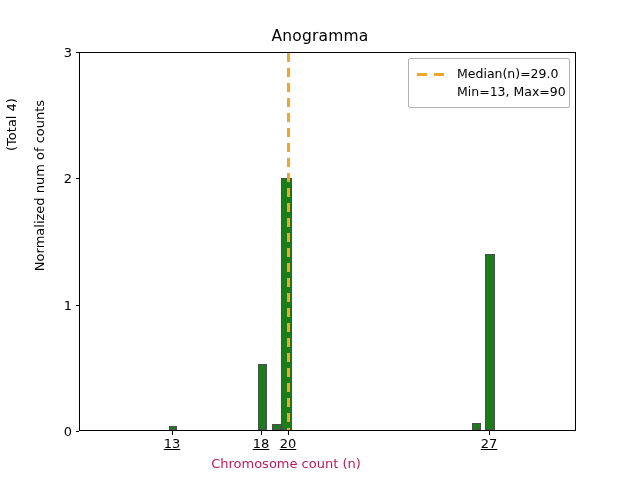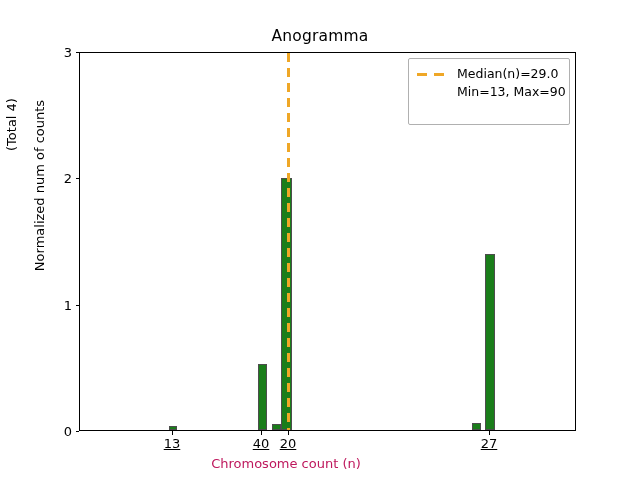--- a/index.html
+++ b/index.html
@@ -122,21 +122,21 @@
     color: #000000;
     transform: rotate(-90deg);
     transform-origin: center center;
   }
   
   #legend {
     position: absolute;
     left: 408px;
     top: 58px;
     width: 162px;
-    padding: 6px 8px 24px 8px;
+    padding: 6px 8px 7px 8px;
     border: 1px solid #b0b0b0;
     border-radius: 2px;
     background: #ffffff;
     box-sizing: border-box;
   }
   .legend-row {
     display: flex;
     align-items: center;
     height: 17px;
   }
@@ -180,21 +180,21 @@
 
   <div class="ytick-mark" style="top:431px;"></div>
   <div class="ytick-mark" style="top:304.7px;"></div>
   <div class="ytick-mark" style="top:178.3px;"></div>
   <div class="ytick-mark" style="top:52px;"></div>
 
   <div id="yaxis-label">Normalized num of counts</div>
   <div id="ytotal-label">(Total 4)</div>
 
   <div class="xtick-wrap" style="left:172px;">13</div>
-  <div class="xtick-wrap" style="left:261px;">40</div>
+  <div class="xtick-wrap" style="left:261px;">18</div>
   <div class="xtick-wrap" style="left:288px;">20</div>
   <div class="xtick-wrap" style="left:489px;">27</div>
 
   <div class="xtick-mark" style="left:172px;"></div>
   <div class="xtick-mark" style="left:261px;"></div>
   <div class="xtick-mark" style="left:288px;"></div>
   <div class="xtick-mark" style="left:489px;"></div>
 
   <div id="xaxis-label">Chromosome count (n)</div>
 

